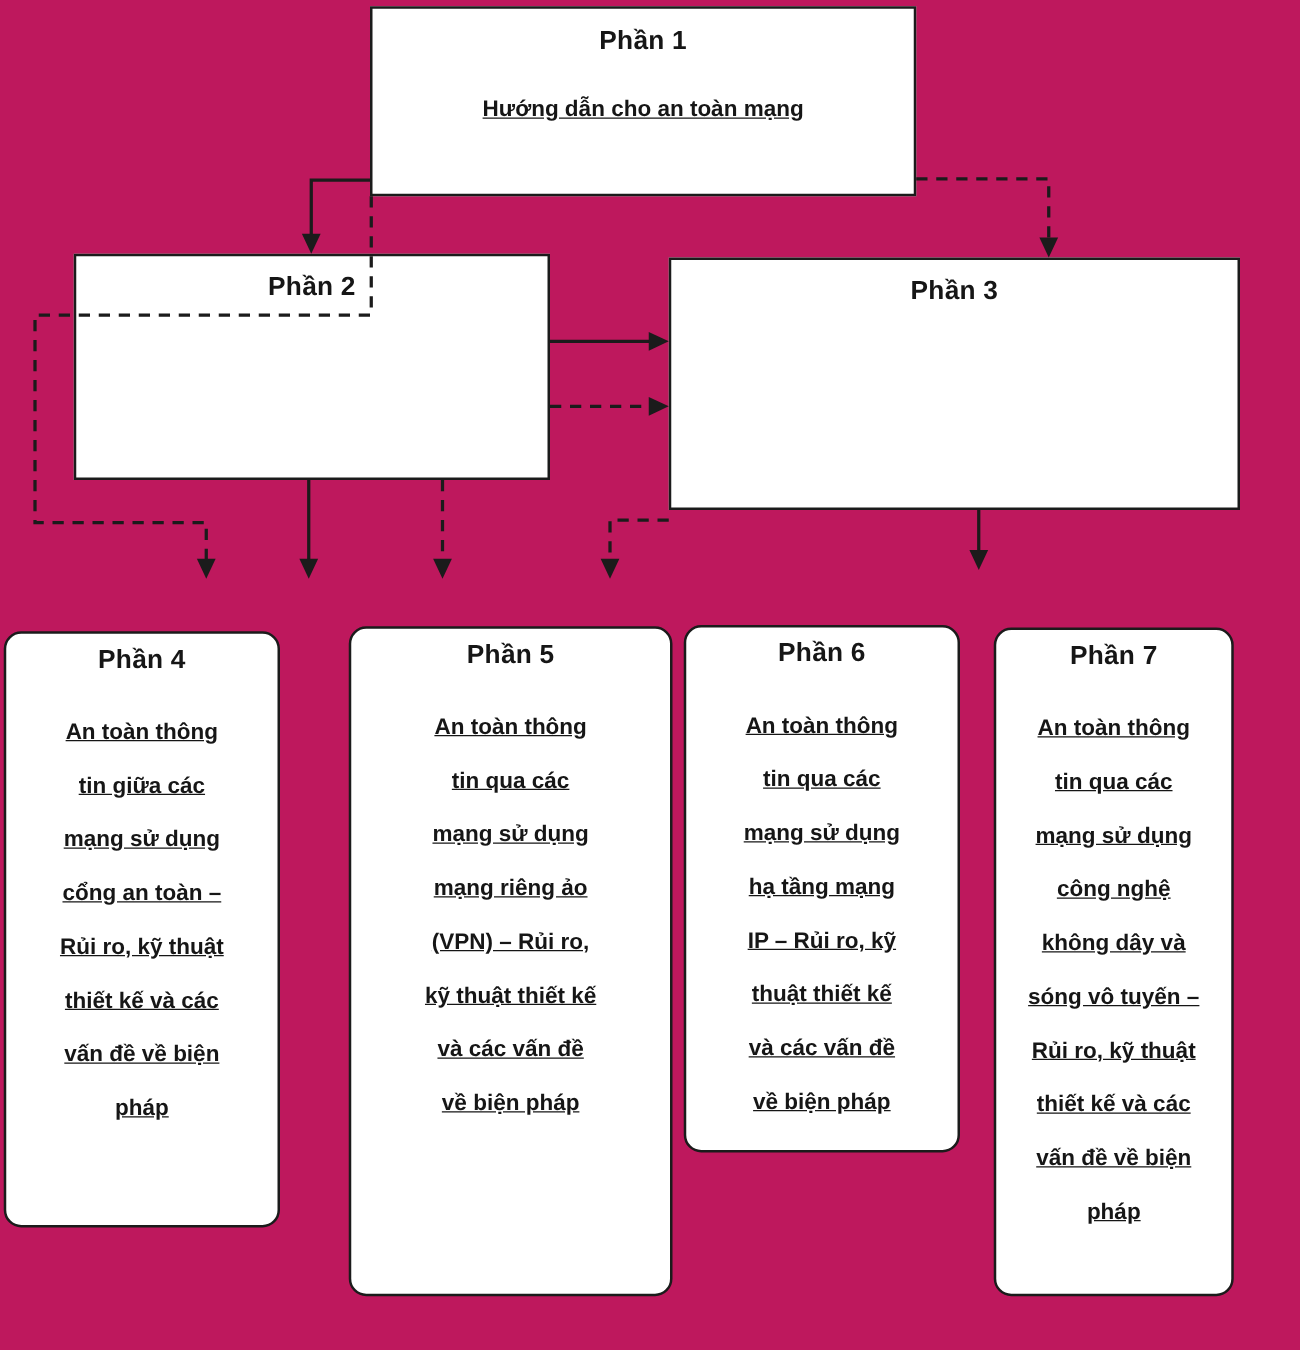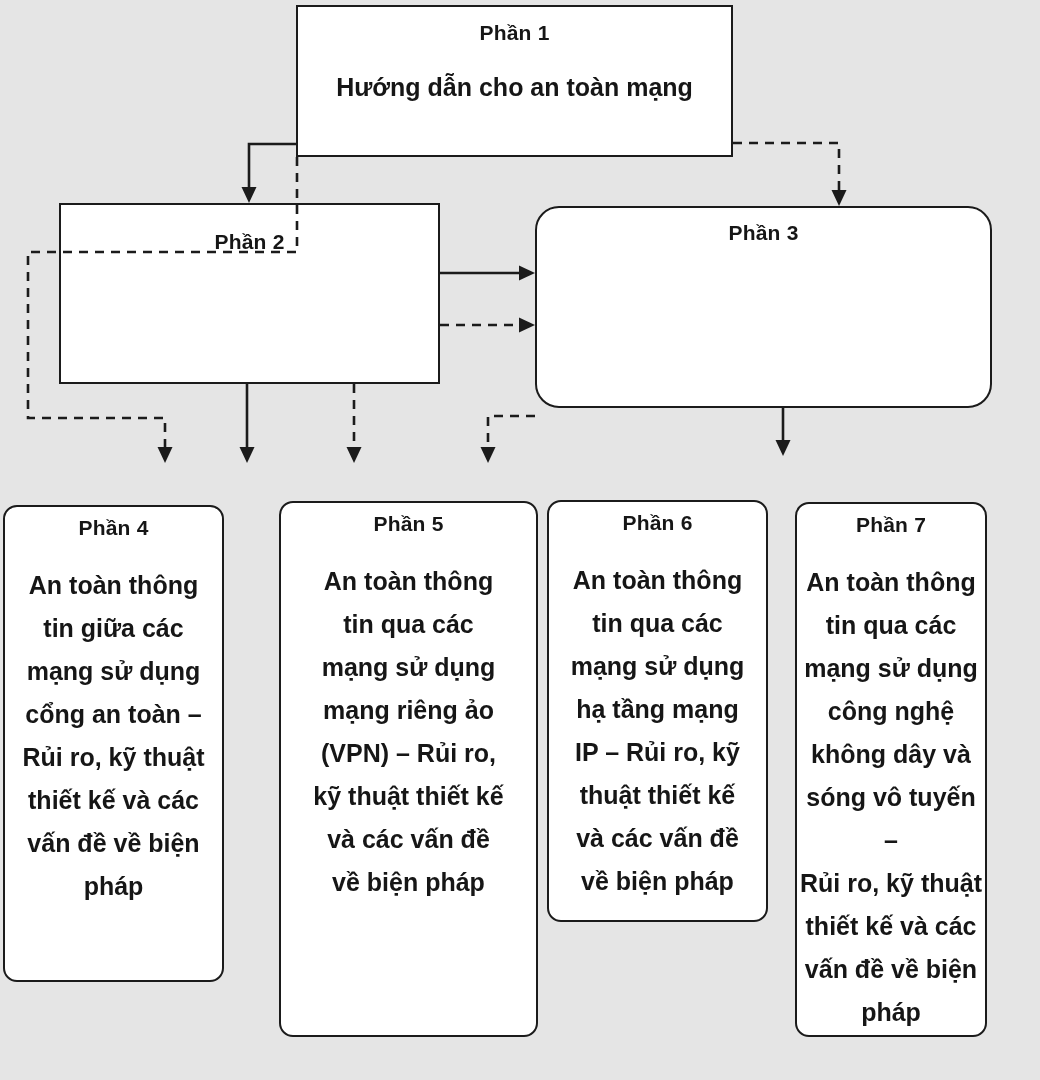--- a/index.html
+++ b/index.html
@@ -4,21 +4,21 @@
 <style>
   html, body {
     margin: 0;
     padding: 0;
     background: #ffffff;
   }
   .canvas {
     position: relative;
     width: 1040px;
     height: 1080px;
-    background: #e5e5e5;
+    background: #be185d;
     font-family: "Liberation Sans", "DejaVu Sans", sans-serif;
     overflow: hidden;
   }
   .box {
     position: absolute;
     box-sizing: border-box;
     border: 2.5px solid #1b1b1b;
     background: #ffffff;
     display: flex;
     flex-direction: column;
@@ -28,26 +28,27 @@
   }
   .box-title {
     font-size: 21px;
     font-weight: bold;
     line-height: 25px;
     letter-spacing: 0.2px;
   }
   .box-body {
     font-weight: bold;
     white-space: pre-line;
-    font-size: 25px;
+    font-size: 18px;
+    text-decoration: underline;
   }
   
   .box--p1 { left: 296px; top: 5px;   width: 437px; height: 152px; padding-top: 13px; }
-  .box--p2 { left: 59px;  top: 203px; width: 381px; height: 181px; padding-top: 24px; }
-  .box--p3 { left: 535px; top: 206px; width: 457px; height: 202px; padding-top: 12px; border-radius: 24px; }
+  .box--p2 { left: 59px;  top: 203px; width: 381px; height: 181px; padding-top: 12px; }
+  .box--p3 { left: 535px; top: 206px; width: 457px; height: 202px; padding-top: 12px; }
   .box--p1 .box-body { margin-top: 22px; line-height: 41px; }
   .box--p2 .box-body { margin-top: 14px; line-height: 41px; }
   .box--p3 .box-body { margin-top: 12px; line-height: 41px; }
   
   .box--p4 { left: 3px;   top: 505px; width: 221px; height: 477px; }
   .box--p5 { left: 279px; top: 501px; width: 259px; height: 536px; }
   .box--p6 { left: 547px; top: 500px; width: 221px; height: 422px; }
   .box--p7 { left: 795px; top: 502px; width: 192px; height: 535px; }
   .box--tall { padding-top: 8px; border-radius: 14px; }
   .box--tall .box-body { margin-top: 24px; line-height: 43px; }

